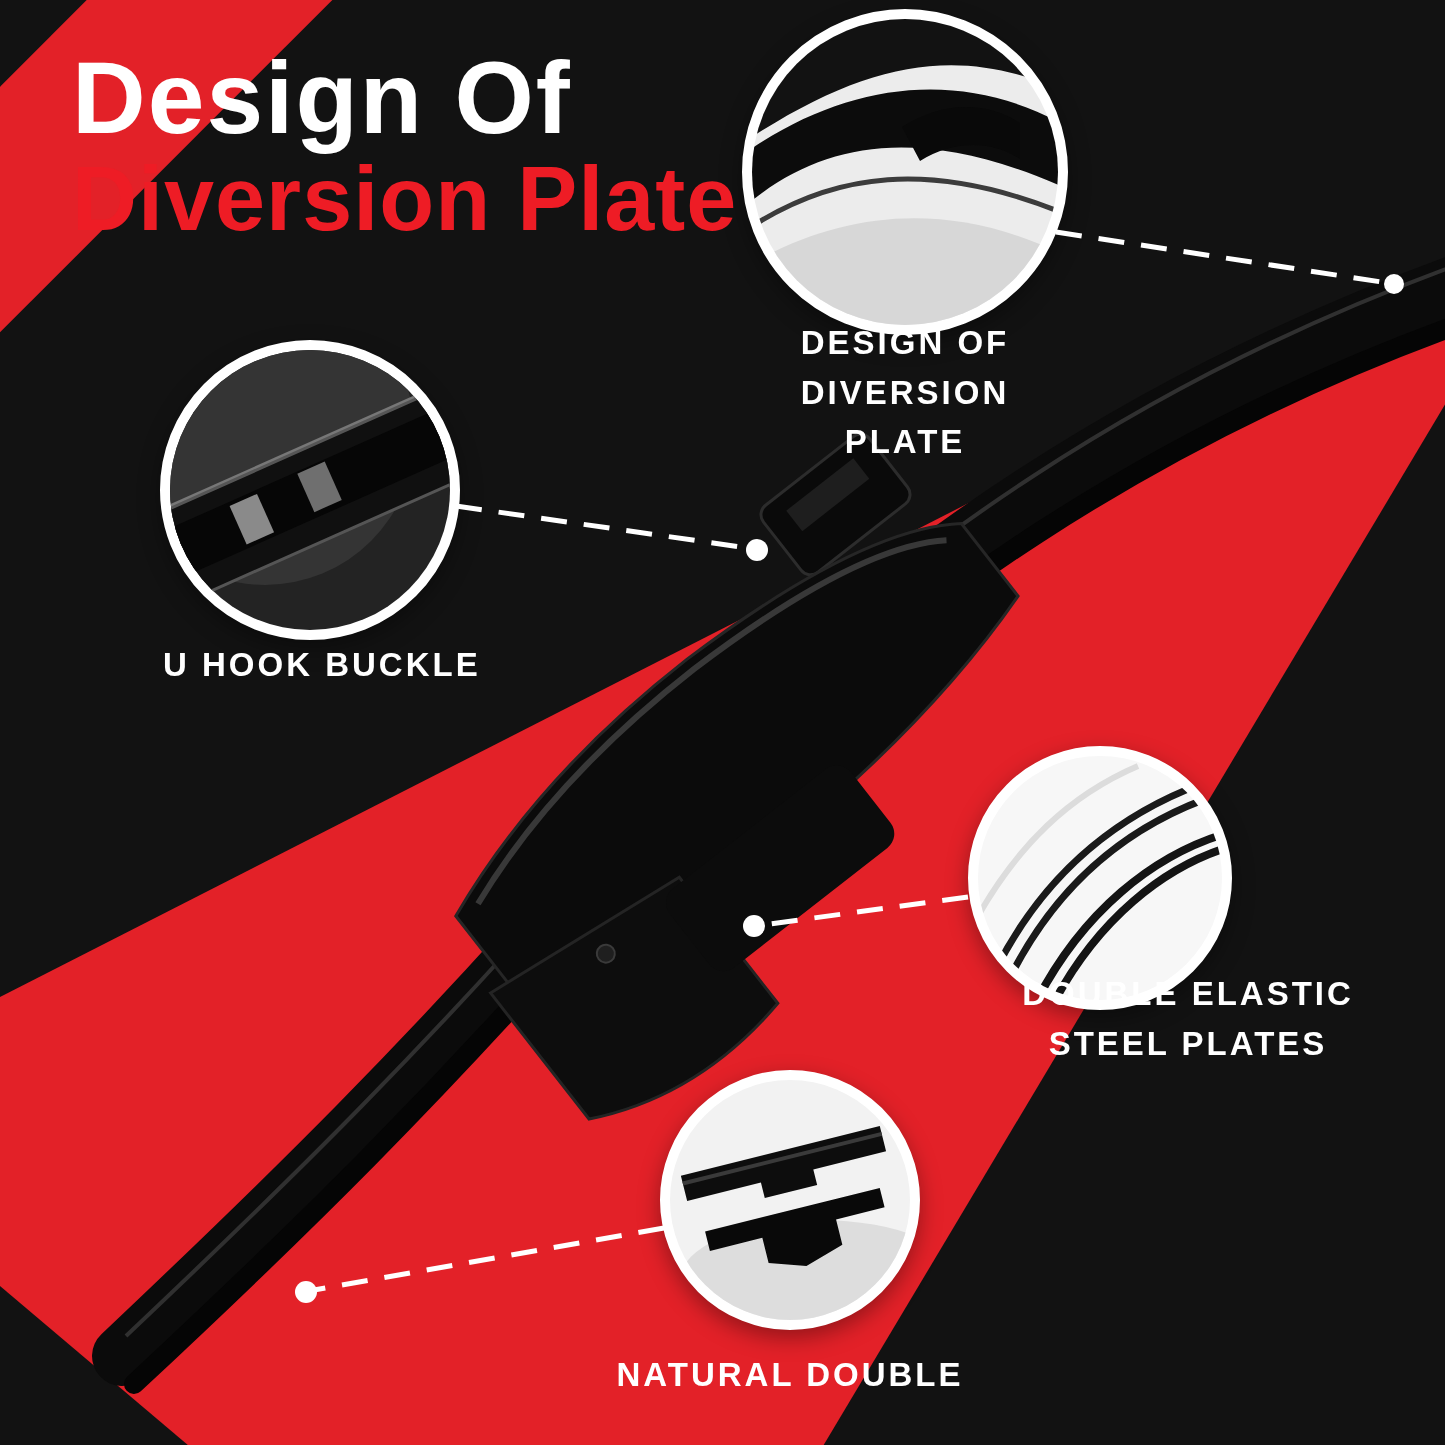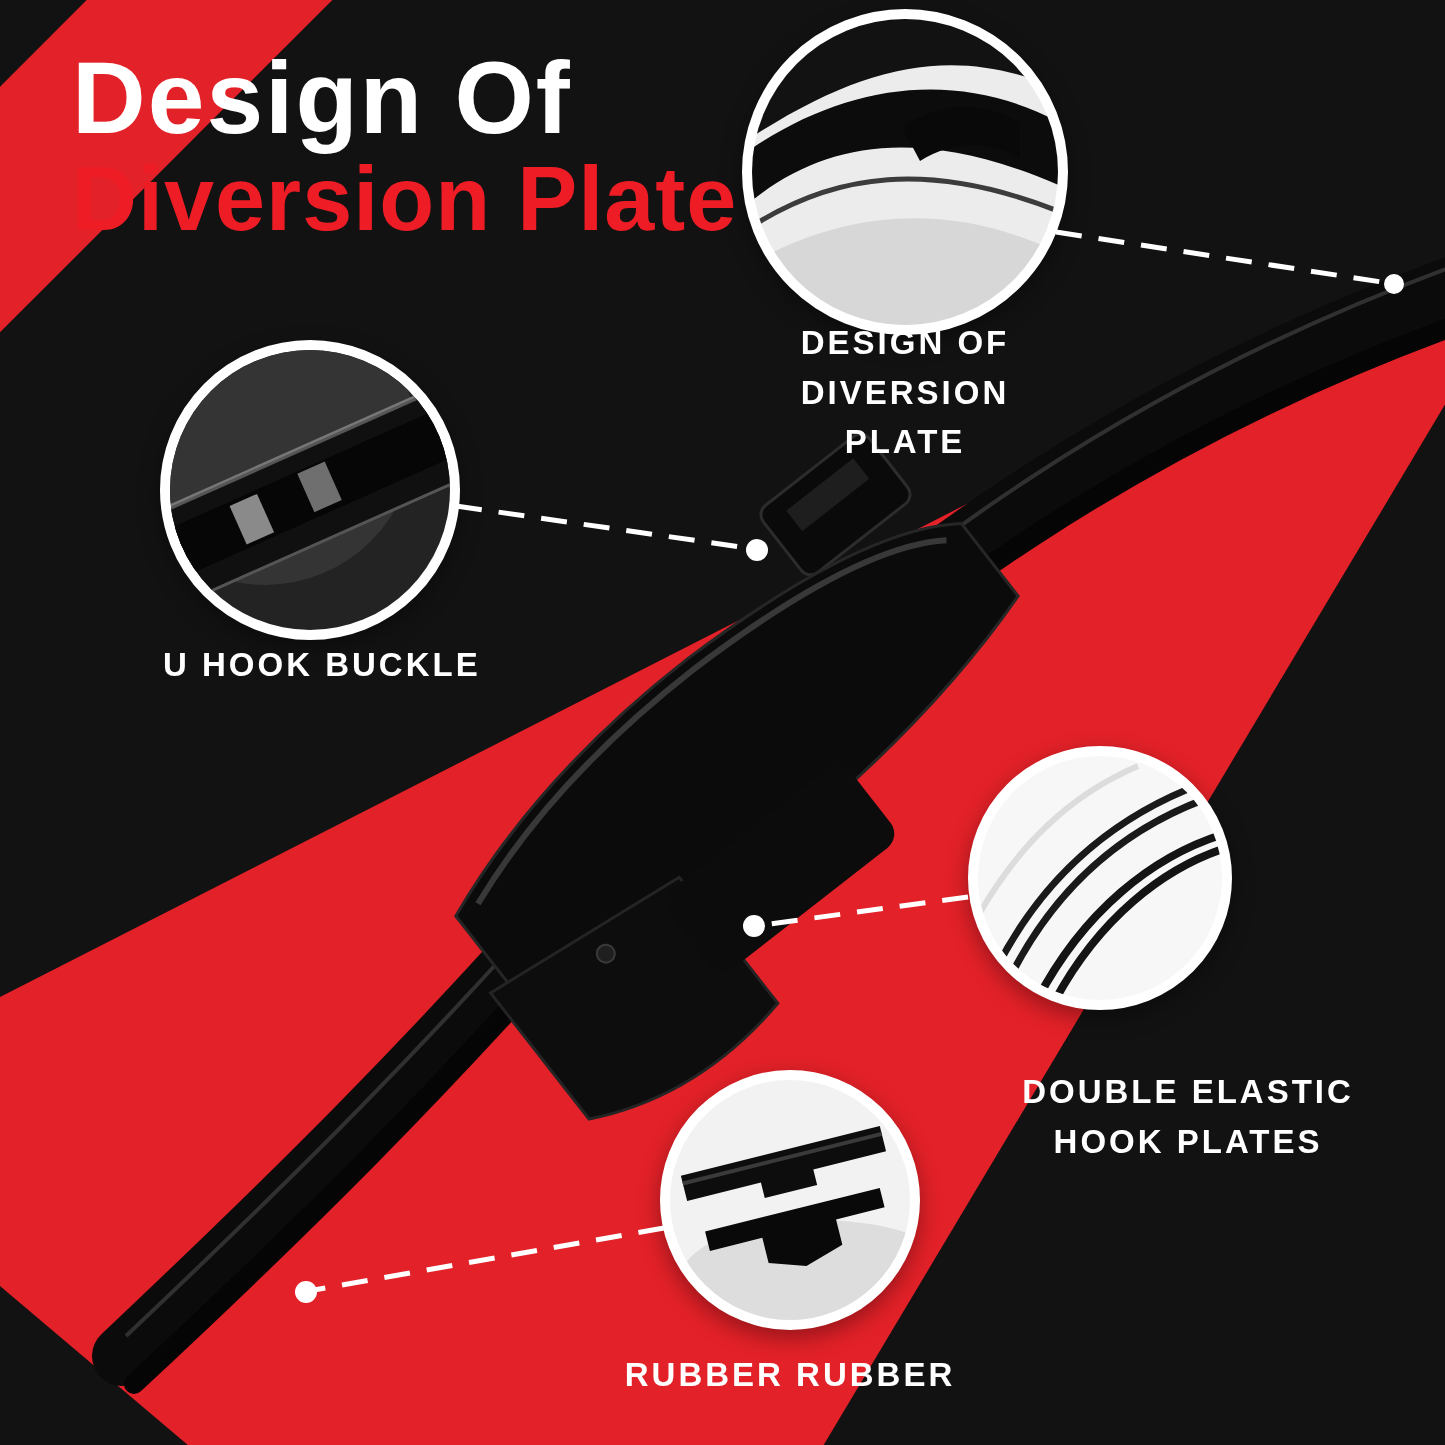--- a/index.html
+++ b/index.html
@@ -27,21 +27,21 @@
   #lens-dp { left:742px; top:9px;    width:326px; height:326px; }
   #lens-uh { left:160px; top:340px;  width:300px; height:300px; }
   #lens-se { left:968px; top:746px;  width:264px; height:264px; }
   #lens-nr { left:660px; top:1070px; width:260px; height:260px; }
 
   
   .label { position:absolute; color:var(--white,#fff); font-weight:800; font-size:33px; letter-spacing:3px; line-height:1.5; }
   .label span { display:block; }
   .label-dp { left:742px;  top:318px;  width:326px; text-align:center; }
   .label-uh { left:163px;  top:640px;  white-space:nowrap;text-align:center; }
-  .label-se { left:1008px; top:1067px; width:360px; text-align:center; }
+  .label-se { left:1008px; top:969px; width:360px; text-align:center; }
   .label-nr { left:560px;  top:1350px; width:460px; text-align:center; }
 
   svg.layer { pointer-events:none; }
 </style>
 </head>
 <body>
 
 <div class="canvas">
 
   <div class="layer bg-black-top"></div>
@@ -138,20 +138,20 @@
     <span>DESIGN OF</span>
     <span>DIVERSION PLATE</span>
   </div>
 
   <div class="label label-uh">
     <span>U HOOK BUCKLE</span>
   </div>
 
   <div class="label label-se">
     <span>DOUBLE ELASTIC</span>
-    <span>HOOK PLATES</span>
+    <span>STEEL PLATES</span>
   </div>
 
   <div class="label label-nr">
-    <span>RUBBER RUBBER</span>
+    <span>NATURAL DOUBLE</span>
   </div>
 
 </div>
 
 </body></html>

